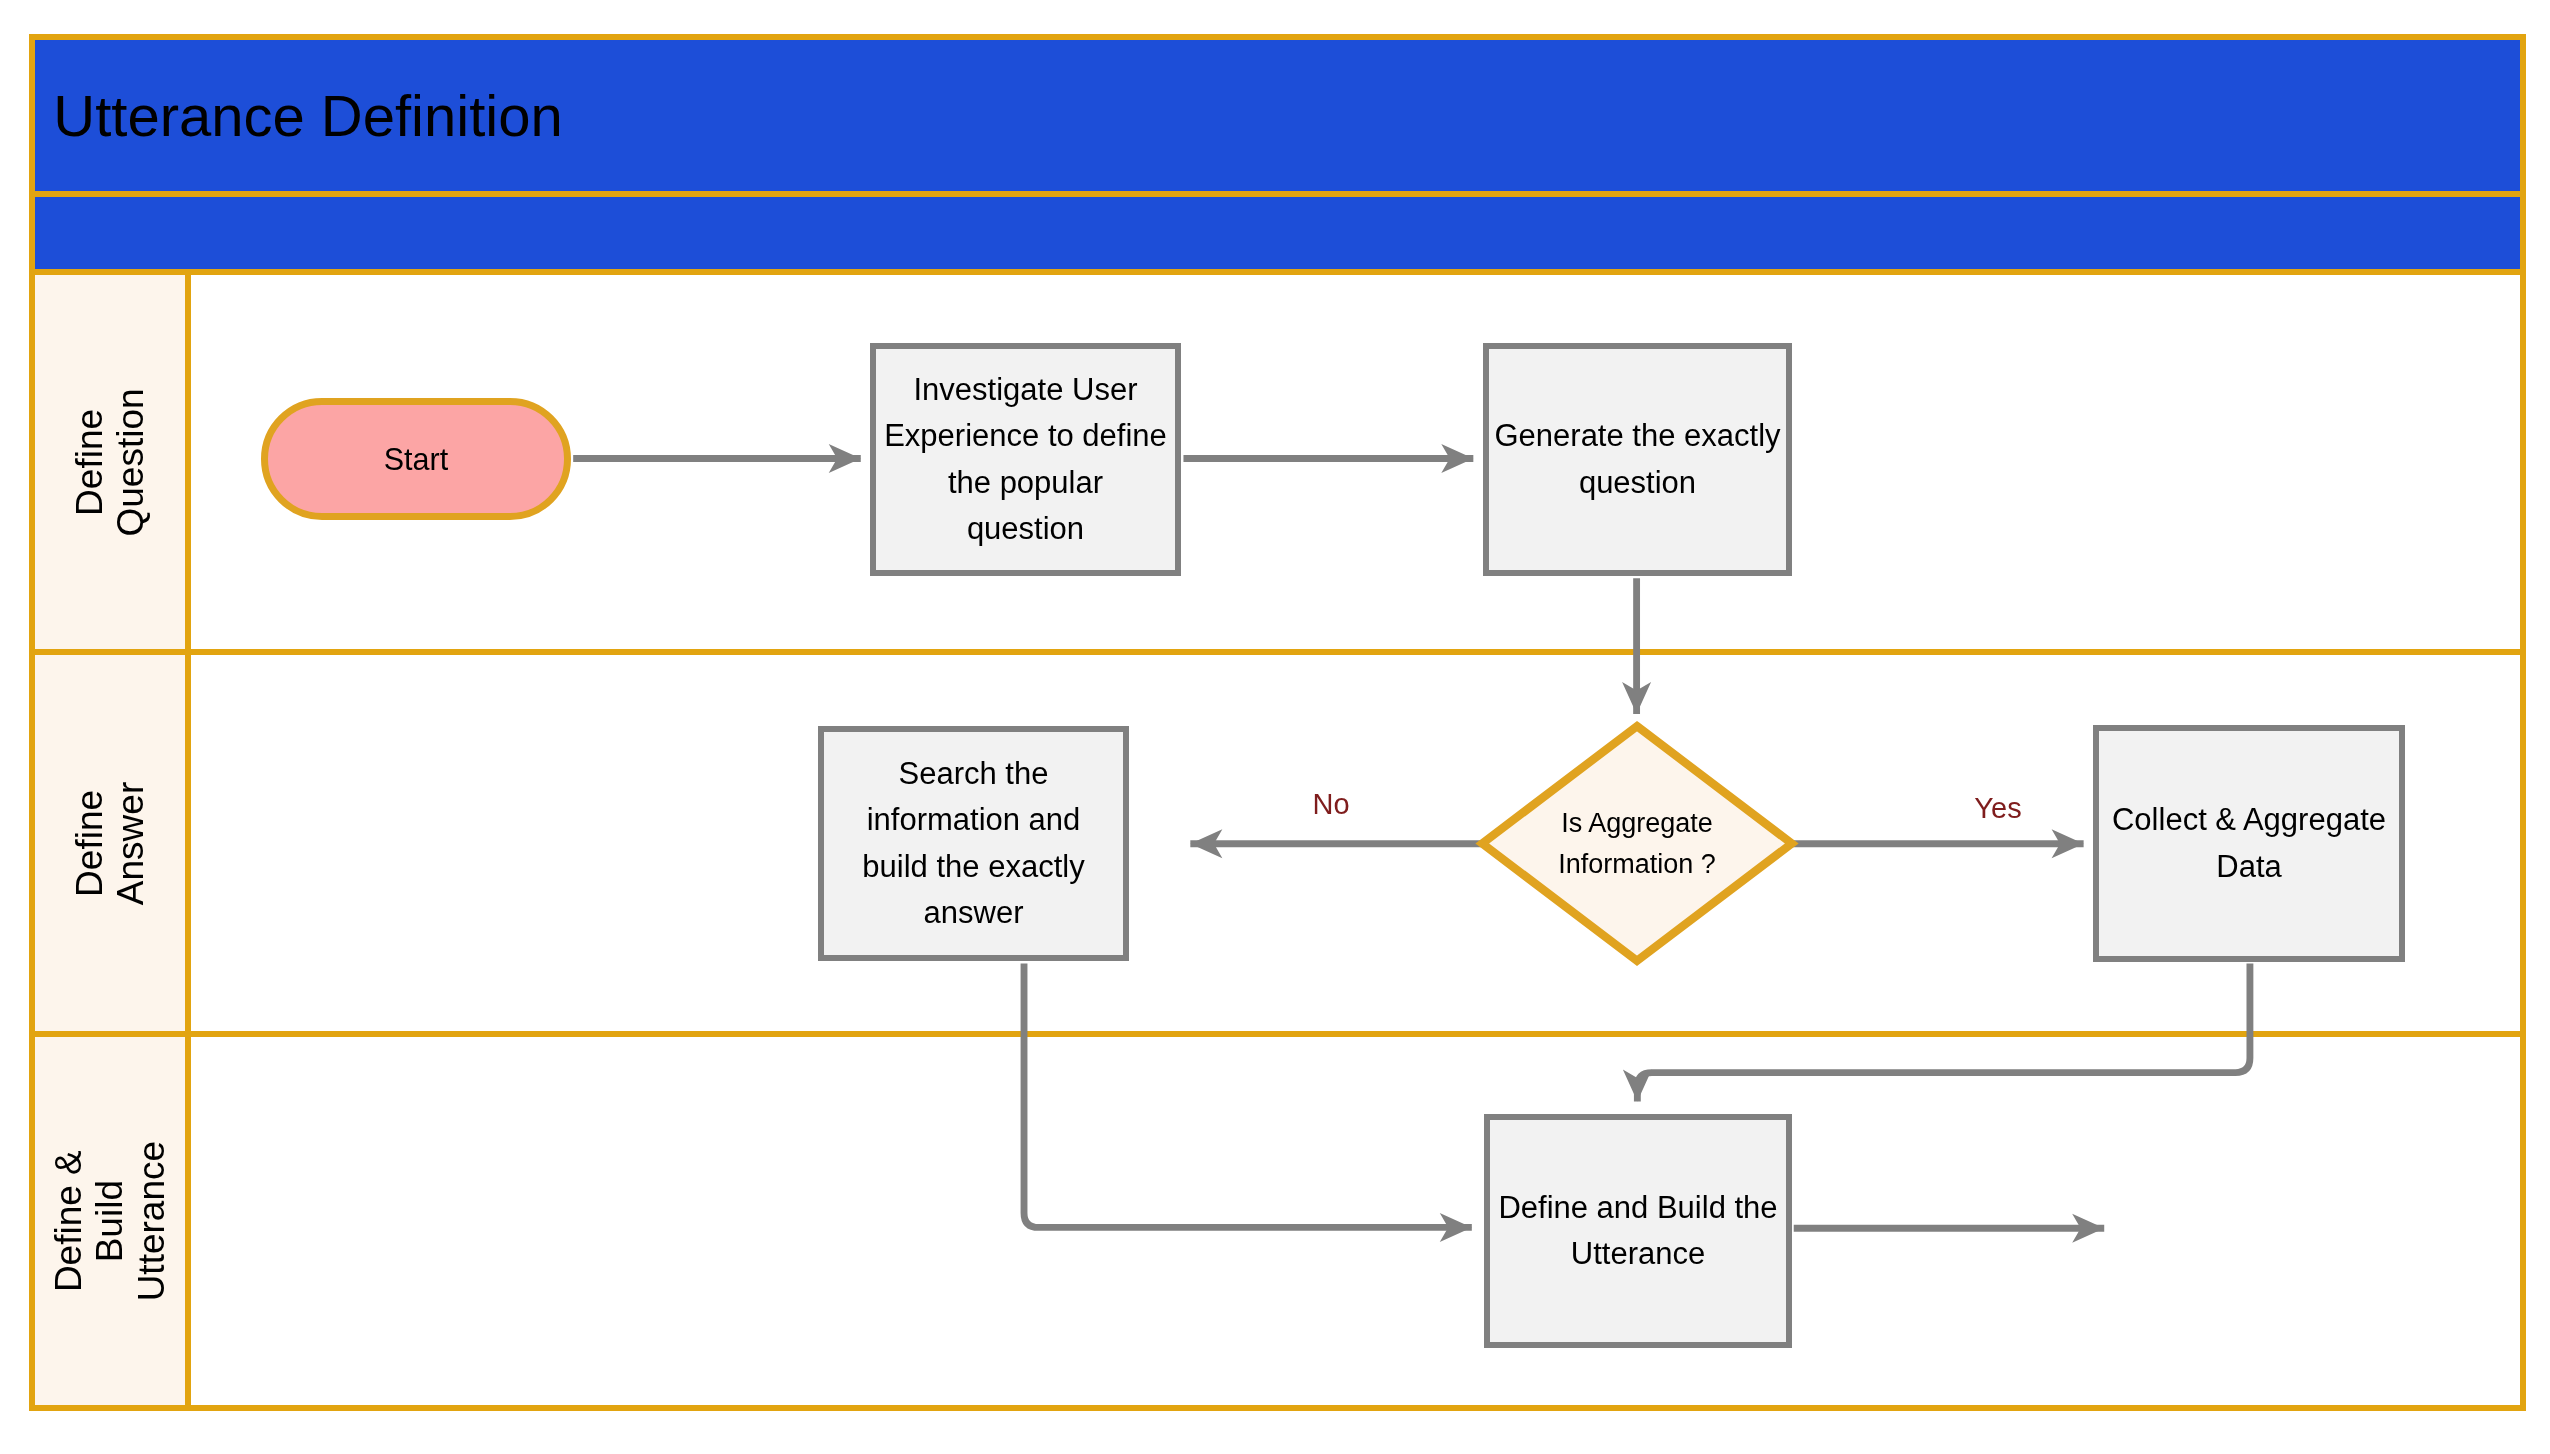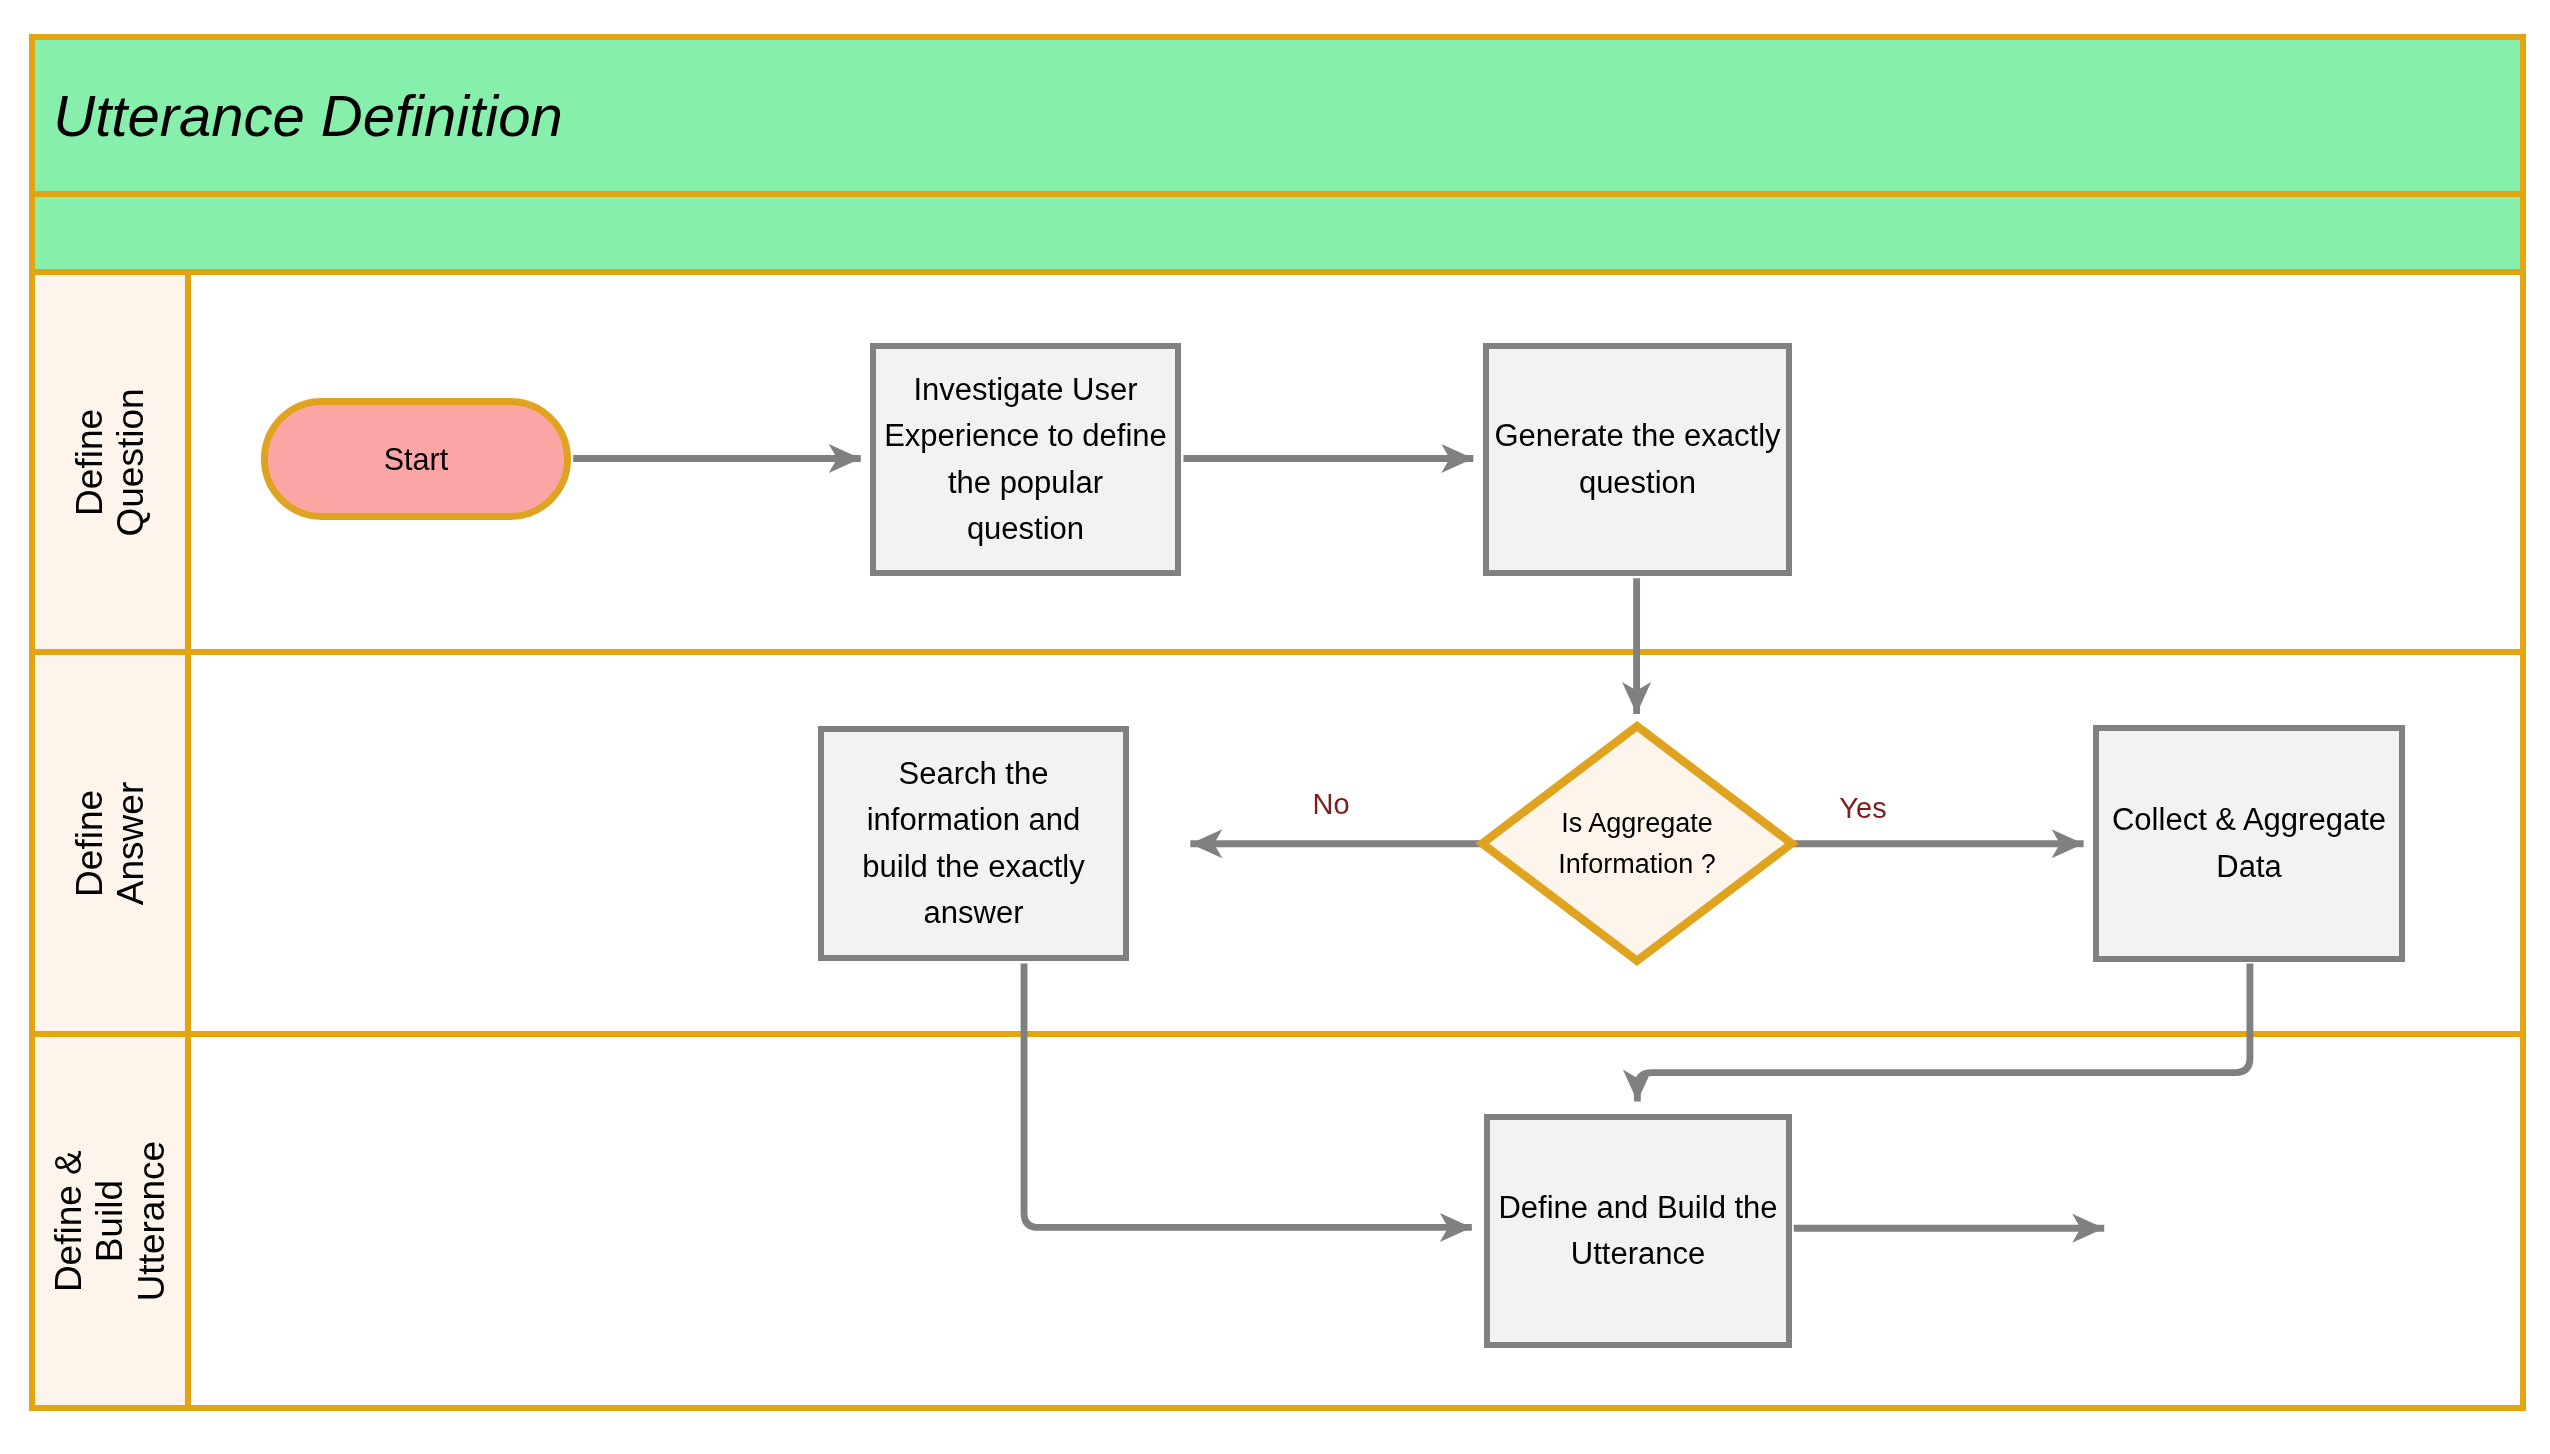--- a/index.html
+++ b/index.html
@@ -2,21 +2,21 @@
 <html style="font-size:12.2px"><head>
 <meta charset="utf-8">
 <style>
   html,body{margin:0;padding:0;background:#ffffff;}
   #page{position:relative;width:2550px;height:1454px;background:#ffffff;
         font-family:"Liberation Sans",sans-serif;color:#000;}
 
   
   #frame{position:absolute;left:29px;top:34px;width:2497px;height:1377px;
          border:6.1px solid #E2A410;box-sizing:border-box;display:flex;flex-direction:column;}
-  .band{box-sizing:border-box;background:#86efac;font-style:italic;}
+  .band{box-sizing:border-box;background:#1d4ed8;}
   #title-row{height:157px;border-bottom:6.1px solid #E2A410;display:flex;align-items:center;padding-left:18.3px;}
   #title-row .title{font-size:58px;letter-spacing:0px;color:#000;}
   #phase-row{height:78px;border-bottom:6.1px solid #E2A410;}
   .lane{display:flex;box-sizing:border-box;background:#ffffff;}
   .lane-1{height:380px;border-bottom:6.1px solid #E2A410;}
   .lane-2{height:382px;border-bottom:6.1px solid #E2A410;}
   .lane-3{flex:1;}
   .lane-label-cell{width:156px;box-sizing:border-box;background:#FDF5EC;
                    border-right:6.1px solid #E2A410;display:flex;align-items:center;justify-content:center;}
   .lane-label{transform:rotate(-90deg);white-space:pre-line;text-align:center;
@@ -39,21 +39,21 @@
   #node-build{left:1484px;top:1114px;width:308px;height:234px;}
   #node-end{left:2114px;top:1168px;width:311px;height:120px;border-radius:60px;}
   #diamond-wrap{position:absolute;left:1473px;top:717px;width:328px;height:253px;z-index:10;}
   #diamond-label{position:absolute;left:1473px;top:717px;width:328px;height:253px;z-index:11;
                  display:flex;align-items:center;justify-content:center;text-align:center;
                  font-size:27px;line-height:1.5;white-space:pre-line;}
 
   
   .branch-label{position:absolute;z-index:6;color:#7f1d1d;font-size:29px;text-align:center;}
   #label-no{left:1274px;top:788px;width:114px;}
-  #label-yes{left:1804px;top:792px;width:118px;}
+  #label-yes{left:1939px;top:792px;width:118px;}
 </style>
 </head>
 <body>
 
 <div id="page">
 
   <div id="frame">
     <div id="title-row" class="band">
       <span class="title">Utterance Definition</span>
     </div>

